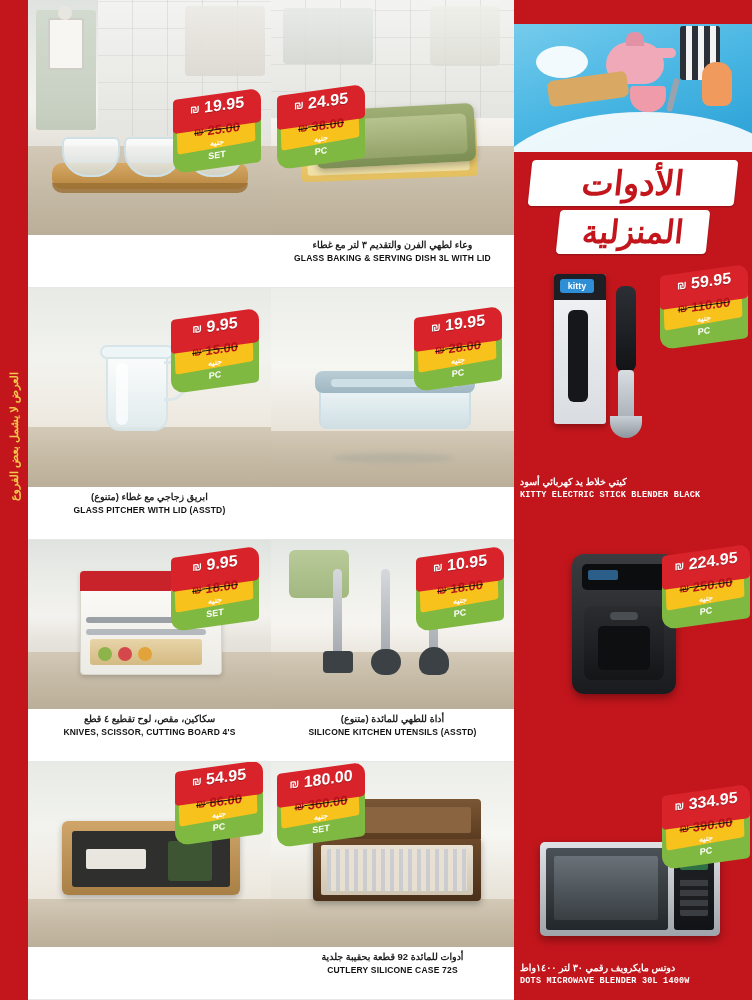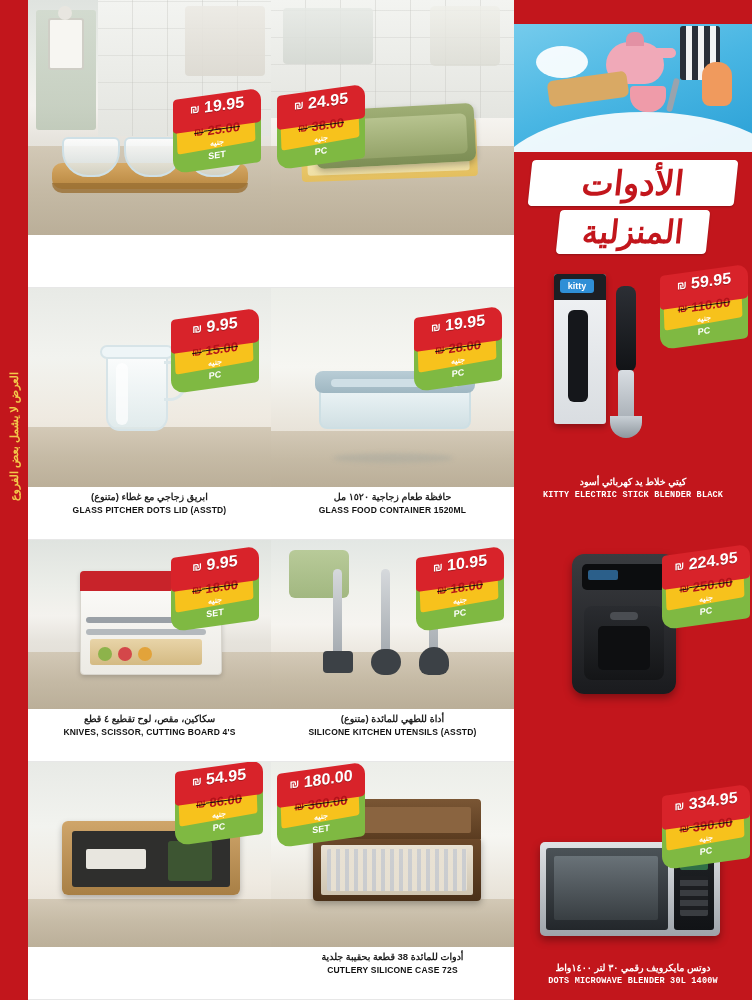--- a/index.html
+++ b/index.html
@@ -209,22 +209,22 @@
     transform: skewX(-6deg);
   }
 
   .rprod {
     position: absolute; left: 0; width: 238px;
   }
   .rprod .rphoto {
     position: relative; width: 238px; height: 100%;
   }
   .rcap {
-    position: absolute; left: 0; right: 0; bottom: 0;
-    text-align: center; color: #ffffff; margin-top: 8px;
+    position: absolute; left: 6px; right: 0; bottom: 0;
+    text-align: left; color: #ffffff; margin-top: 8px;
   }
   .rcap .cap-ar { color: #ffffff; }
   .rcap .cap-en { color: #ffffff; font-family: Liberation Mono, monospace; }
 
   
   .oval { border-radius: 50%; }
 </style>
 </head>
 <body>
 
@@ -282,20 +282,24 @@
         </div>
         <div class="price" style="left:6px; top:92px;">
           <div class="splash-green"></div>
           <div class="splash-yellow"></div>
           <div class="splash-red"></div>
           <div class="p-new"><span class="curr">₪</span> <span>24.95</span></div>
           <div class="p-old"><span class="curr">₪</span> <span>38.00</span></div>
           <div class="p-cur-ar">جنيه</div>
           <div class="p-unit">PC</div>
         </div>
+        <div class="caption">
+          <div class="cap-ar">وعاء لطهي الفرن والتقديم ٣ لتر مع غطاء</div>
+          <div class="cap-en">GLASS BAKING &amp; SERVING DISH 3L WITH LID</div>
+        </div>
       </div>
     </div>
 
     <div class="row r2">
       <div class="cell left">
         <div class="photo">
           <div class="bg-kitchen c"></div>
           <div class="bg-wood" style="height:30%;"></div>
 
           <div style="position:absolute;left:78px;bottom:56px;width:62px;height:86px;background:linear-gradient(rgba(255,255,255,.92),rgba(222,235,238,.85));border:2px solid #d7e4e8;border-radius:10px 10px 14px 14px;"></div>
@@ -307,21 +311,21 @@
           <div class="splash-green"></div>
           <div class="splash-yellow"></div>
           <div class="splash-red"></div>
           <div class="p-new"><span class="curr">₪</span> <span>9.95</span></div>
           <div class="p-old"><span class="curr">₪</span> <span>15.00</span></div>
           <div class="p-cur-ar">جنيه</div>
           <div class="p-unit">PC</div>
         </div>
         <div class="caption">
           <div class="cap-ar">ابريق زجاجي مع غطاء (متنوع)</div>
-          <div class="cap-en">GLASS PITCHER DOTS LID (ASSTD)</div>
+          <div class="cap-en">GLASS PITCHER WITH LID (ASSTD)</div>
         </div>
       </div>
 
       <div class="cell right">
         <div class="photo">
           <div class="bg-kitchen d"></div>
           <div class="bg-wood" style="height:28%;"></div>
 
           <div style="position:absolute;left:48px;bottom:58px;width:152px;height:46px;background:linear-gradient(rgba(238,246,248,.95),rgba(206,223,228,.9));border:2px solid #cddfe4;border-radius:8px;"></div>
           <div style="position:absolute;left:44px;bottom:94px;width:160px;height:22px;background:linear-gradient(#b9cdd6,#9fb7c2);border-radius:8px;"></div>
@@ -329,24 +333,20 @@
           <div style="position:absolute;left:62px;bottom:24px;width:120px;height:10px;background:rgba(140,150,150,.25);border-radius:50%;filter:blur(2px);"></div>
         </div>
         <div class="price" style="right:12px; top:26px;">
           <div class="splash-green"></div>
           <div class="splash-yellow"></div>
           <div class="splash-red"></div>
           <div class="p-new"><span class="curr">₪</span> <span>19.95</span></div>
           <div class="p-old"><span class="curr">₪</span> <span>28.00</span></div>
           <div class="p-cur-ar">جنيه</div>
           <div class="p-unit">PC</div>
-        </div>
-        <div class="caption">
-          <div class="cap-ar">حافظة طعام زجاجية ١٥٢٠ مل</div>
-          <div class="cap-en">GLASS FOOD CONTAINER 1520ML</div>
         </div>
       </div>
     </div>
 
     <div class="row r3">
       <div class="cell left">
         <div class="photo">
           <div class="bg-kitchen"></div>
           <div class="bg-wood" style="height:34%;"></div>
 
@@ -441,21 +441,21 @@
         <div class="price" style="left:6px; top:8px;">
           <div class="splash-green"></div>
           <div class="splash-yellow"></div>
           <div class="splash-red"></div>
           <div class="p-new"><span class="curr">₪</span> <span>180.00</span></div>
           <div class="p-old"><span class="curr">₪</span> <span>360.00</span></div>
           <div class="p-cur-ar">جنيه</div>
           <div class="p-unit">SET</div>
         </div>
         <div class="caption">
-          <div class="cap-ar">أدوات للمائدة 38 قطعة بحقيبة جلدية</div>
+          <div class="cap-ar">أدوات للمائدة 92 قطعة بحقيبة جلدية</div>
           <div class="cap-en">CUTLERY SILICONE CASE 72S</div>
         </div>
       </div>
     </div>
 
   </div>
 
   <div class="right-col">
 
     <div class="hero">

